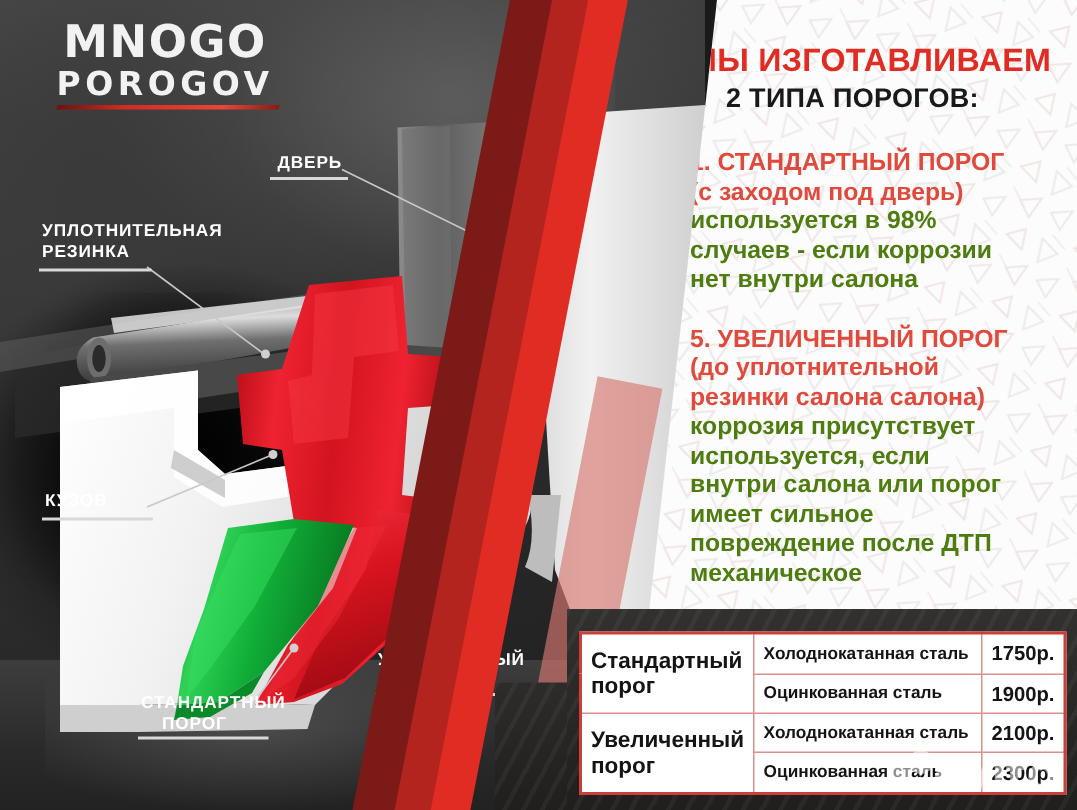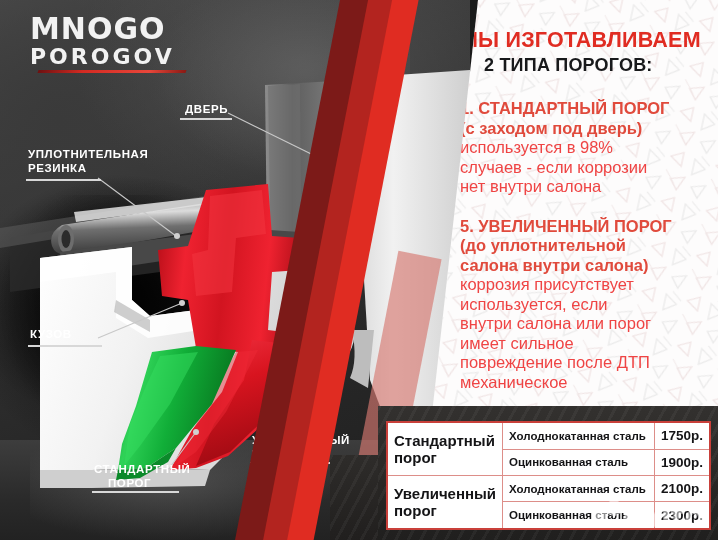--- a/index.html
+++ b/index.html
@@ -44,21 +44,21 @@
 
   
   .callout{ position:absolute; color:#fff; font-weight:bold; font-size:11.5px;
             letter-spacing:.6px; line-height:13px; text-transform:uppercase;
             white-space:nowrap; }
   .cl-underline{ position:absolute; height:1.5px; background:#d8d8d8; }
 
   
   .logo{ position:absolute; left:30px; top:14px; width:160px; height:60px; }
   .logo-l1,.logo-l2{ color:#f2f2f2; font-weight:bold; font-family:"DejaVu Sans", sans-serif;
-      letter-spacing:1px; line-height:1; }
+      letter-spacing:1px; line-height:1;text-align:center; }
   .logo-l1{ font-size:30px; -webkit-text-stroke:0px; }
   .logo-l2{ font-size:22px; margin-top:2px; letter-spacing:3px; }
   .logo-bar{ position:absolute; left:8px; top:56px; width:148px; height:3px;
              background:linear-gradient(90deg,#6d1111,#d32a22 30%,#e8463a 75%,#8a1a14);
              transform:skewX(-20deg); }
 
   
   .stripe{ position:absolute; top:-60px; width:56px; height:680px; transform:rotate(11deg);
            transform-origin:top center; }
   .stripe-dark{ left:352px; background:#7c1a18; width:38px; }
@@ -77,21 +77,21 @@
 
   .txt-wrap{ position:absolute; left:42px; top:0; width:258px; }
 
   .head-red{ color:#e02c22; font-weight:bold; font-size:21.5px; letter-spacing:.2px;
              line-height:25px; }
   .head-black{ color:#18191b; font-weight:bold; font-size:18px; line-height:25px;
                letter-spacing:.2px; }
 
   .sec-title{ color:#e04a3c; font-weight:bold; font-size:16.5px; line-height:19.5px; }
   .sec-sub  { color:#e04a3c; font-weight:bold; font-size:16.5px; line-height:19.5px; }
-  .sec-body { color:#ef4444; font-weight:normal; font-size:16.5px; line-height:19.5px; }
+  .sec-body { color:#4d7c0f; font-weight:bold; font-size:16.5px; line-height:19.5px; }
 
   
   .dark-strip{
     position:absolute; left:378px; top:406px; width:340px; height:134px;
     background:
       repeating-linear-gradient(118deg, rgba(255,255,255,.045) 0 3px, rgba(0,0,0,0) 3px 11px),
       linear-gradient(180deg,#33312f,#2a2826 50%,#201f1e);
   }
   .dark-strip-l{
     position:absolute; left:330px; top:455px; width:90px; height:85px;
@@ -313,21 +313,21 @@
         <div class="sec-title">1. СТАНДАРТНЫЙ ПОРОГ</div>
         <div class="sec-sub">(с заходом под дверь)</div>
         <div class="sec-body">используется в 98%</div>
         <div class="sec-body">случаев - если коррозии</div>
         <div class="sec-body">нет внутри салона</div>
       </div>
 
       <div style="margin-top:20px;">
         <div class="sec-title">5. УВЕЛИЧЕННЫЙ ПОРОГ</div>
         <div class="sec-sub">(до уплотнительной</div>
-        <div class="sec-sub">салона внутри салона)</div>
+        <div class="sec-sub">резинки салона салона)</div>
         <div class="sec-body">коррозия присутствует</div>
         <div class="sec-body">используется, если</div>
         <div class="sec-body">внутри салона или порог</div>
         <div class="sec-body">имеет сильное</div>
         <div class="sec-body">повреждение после ДТП</div>
         <div class="sec-body">механическое</div>
       </div>
     </div>
   </div>
 

